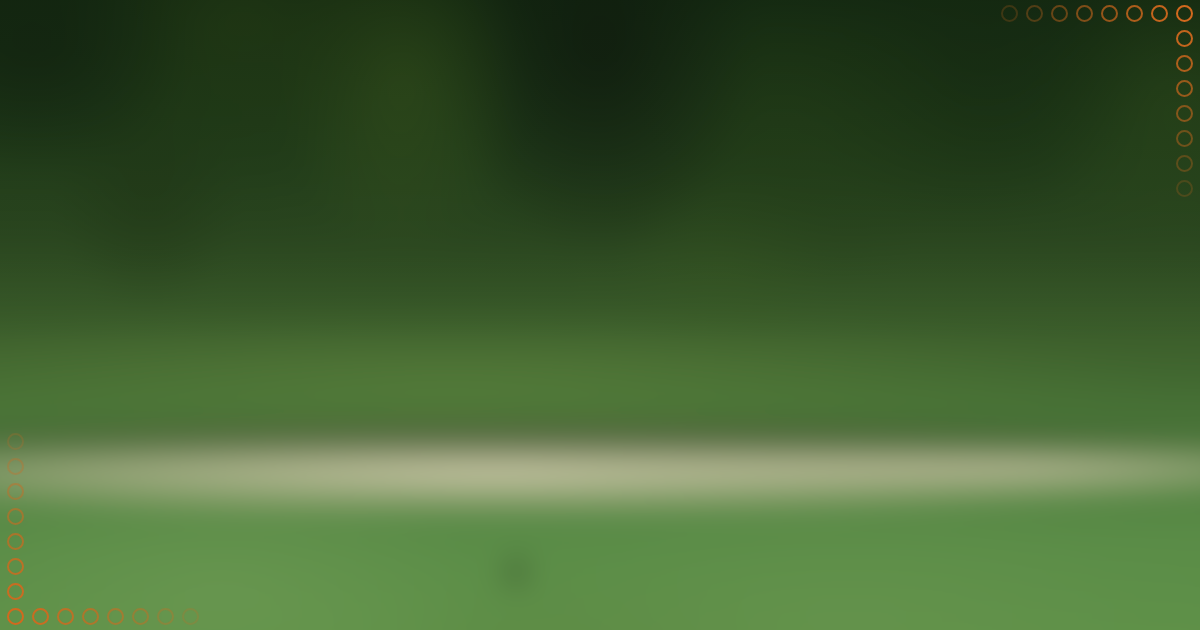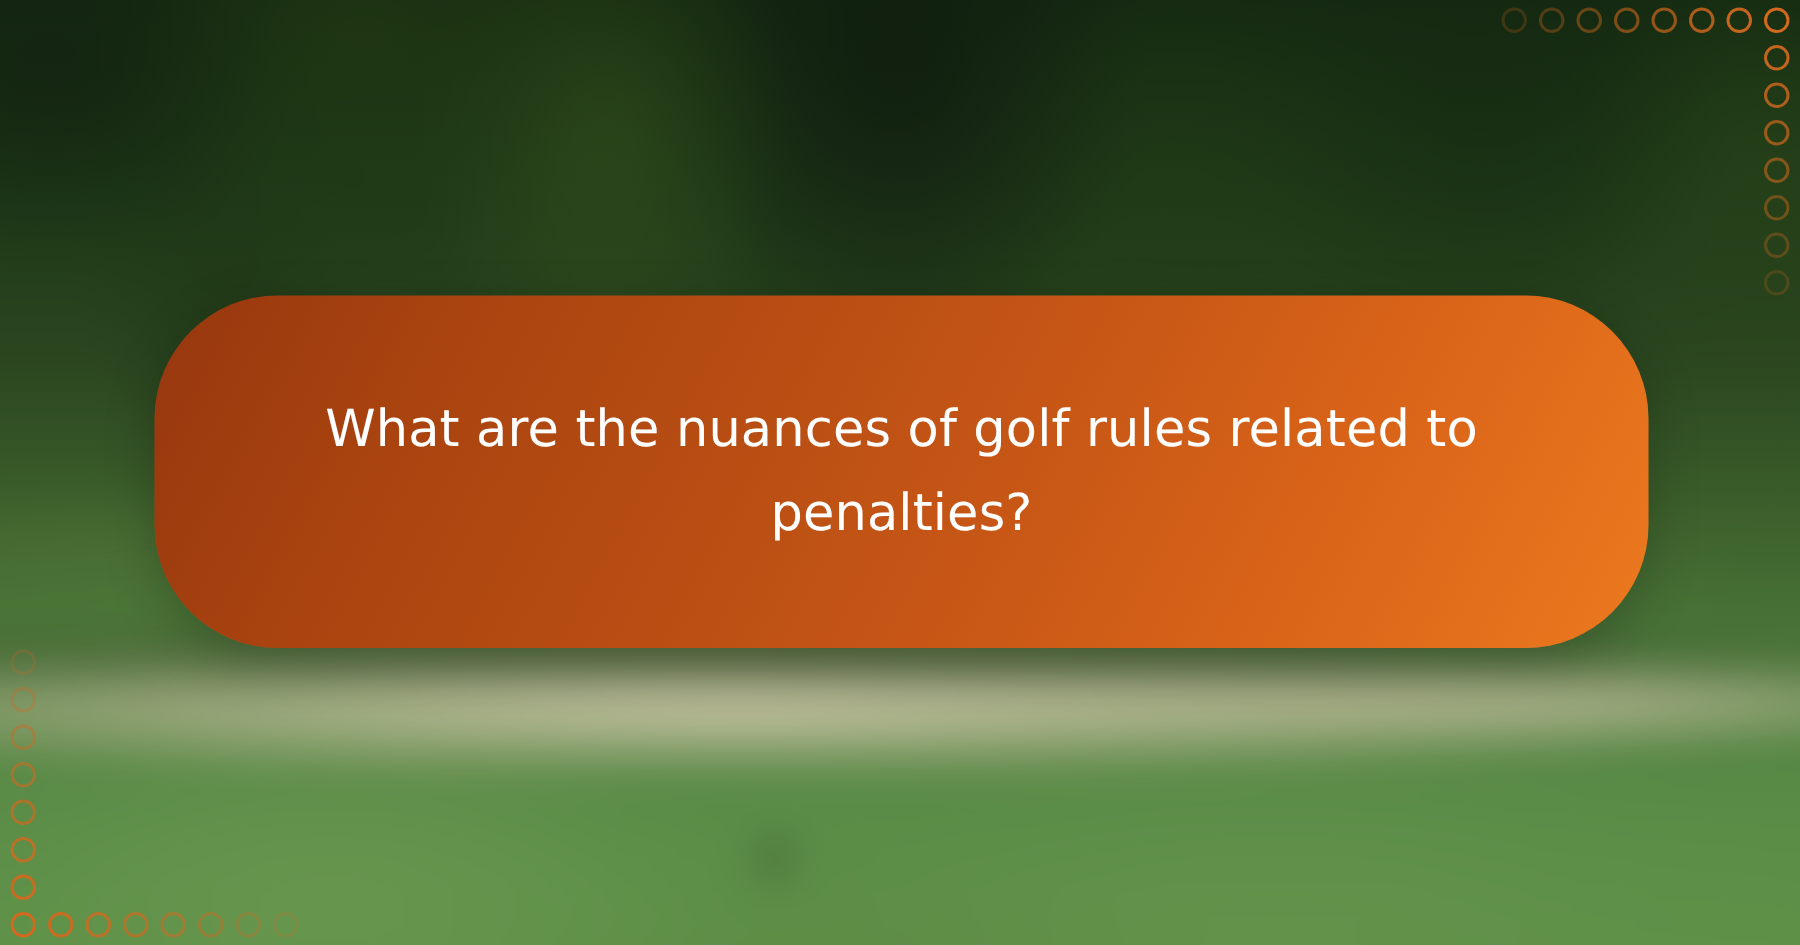--- a/index.html
+++ b/index.html
@@ -150,17 +150,14 @@
       <div class="dot" style="left: 182px; top: 193px; width: 17px; height: 17px; border-color: rgb(210, 105, 30); opacity: 0.22;"></div>
       <div class="dot" style="left: 7px; top: 18px; width: 17px; height: 17px; border-color: rgb(210, 105, 30); opacity: 0.22;"></div>
       <div class="dot" style="left: 7px; top: 43px; width: 17px; height: 17px; border-color: rgb(210, 105, 30); opacity: 0.32;"></div>
       <div class="dot" style="left: 7px; top: 68px; width: 17px; height: 17px; border-color: rgb(210, 105, 30); opacity: 0.44;"></div>
       <div class="dot" style="left: 7px; top: 93px; width: 17px; height: 17px; border-color: rgb(210, 105, 30); opacity: 0.56;"></div>
       <div class="dot" style="left: 7px; top: 118px; width: 17px; height: 17px; border-color: rgb(210, 105, 30); opacity: 0.68;"></div>
       <div class="dot" style="left: 7px; top: 143px; width: 17px; height: 17px; border-color: rgb(210, 105, 30); opacity: 0.8;"></div>
       <div class="dot" style="left: 7px; top: 168px; width: 17px; height: 17px; border-color: rgb(210, 105, 30); opacity: 0.92;"></div>
     </div>
 
-  <div class="card">
-    <div class="card-text">What are the nuances of golf rules related to penalties?</div>
-  </div>
 
 </div>
 
 </body></html>

